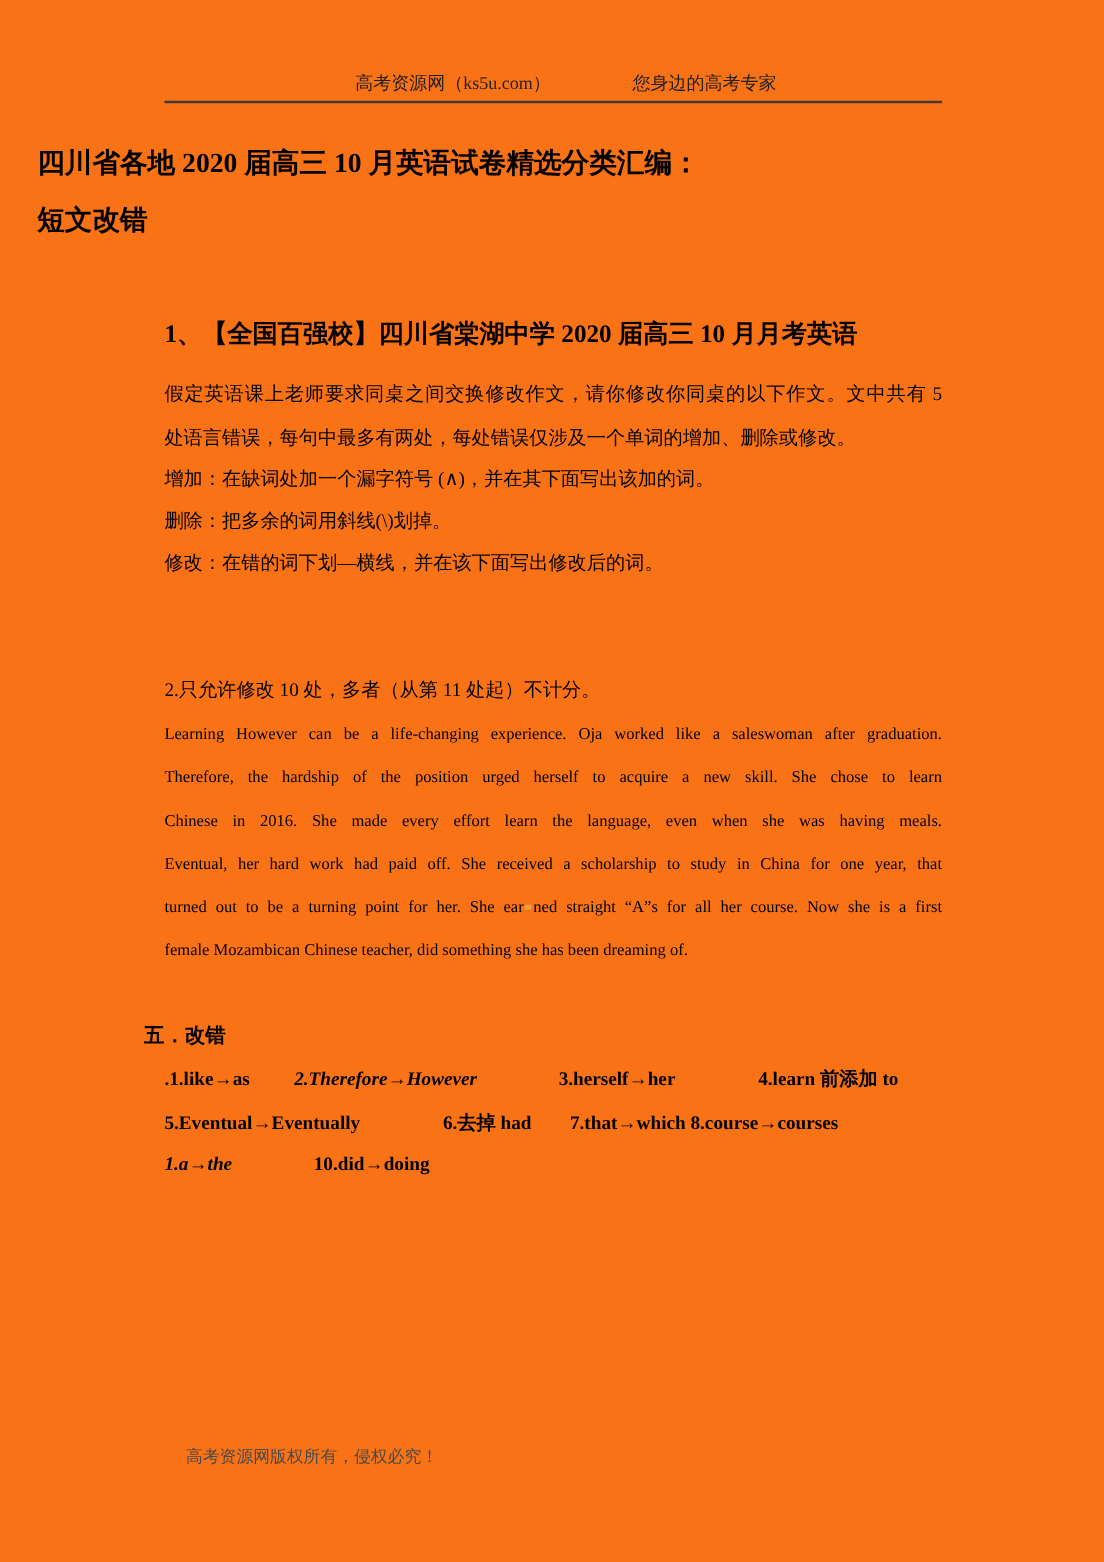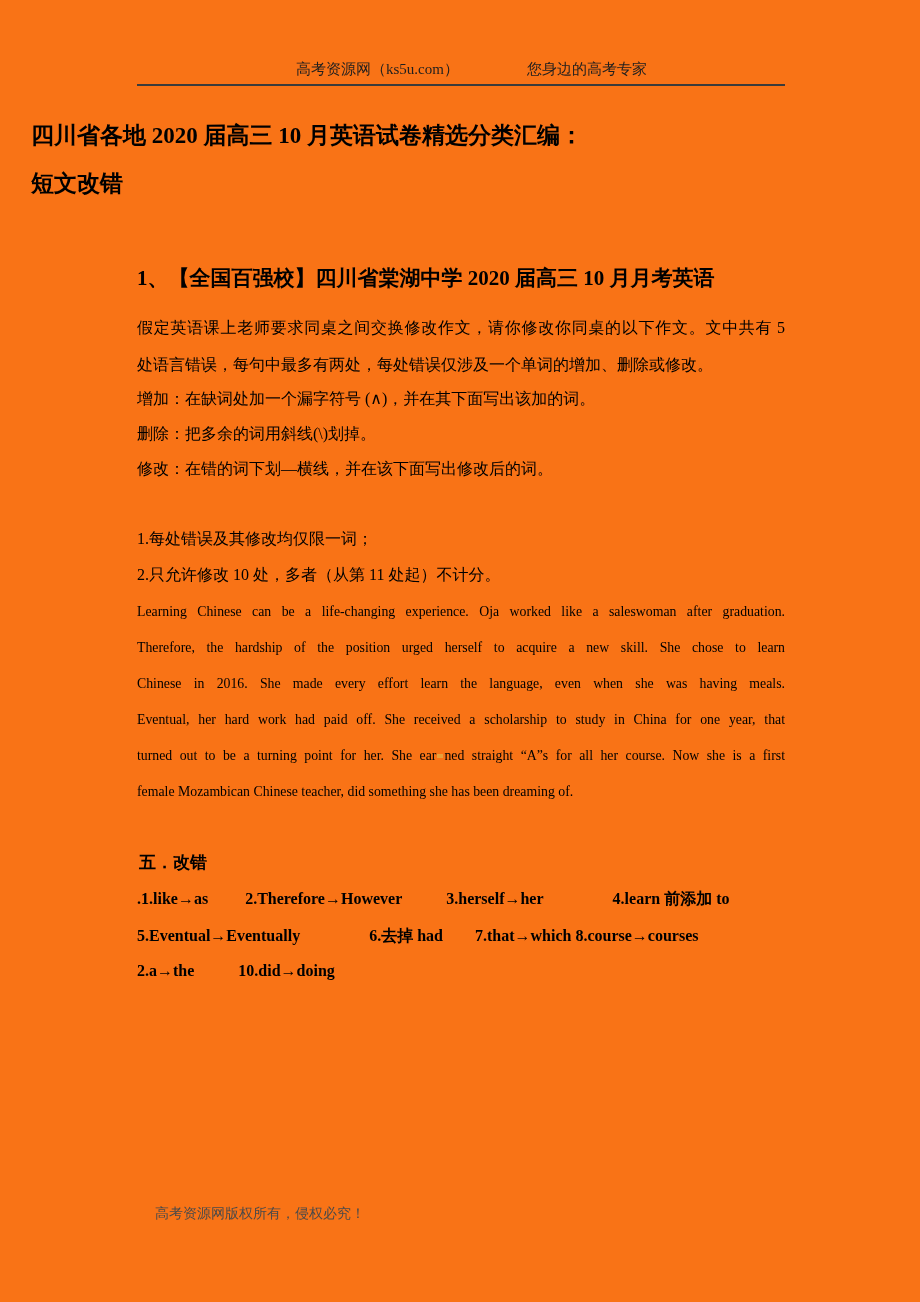--- a/index.html
+++ b/index.html
@@ -50,25 +50,25 @@
 
   .hl-mark {
     display: inline-block;
     width: 6px; height: 4px;
     background: #E7A13B;
     vertical-align: middle;
     margin: 0 1px 2px 1px;
   }
 
   
-  .ans-heading { left: 139px; font-size: 17px; font-weight: bold; white-space: nowrap; text-align: center; }
+  .ans-heading { left: 120px; font-size: 17px; font-weight: bold; white-space: nowrap; text-align: center; }
   .ans-row { left: 137px; width: 700px; font-size: 16px; font-weight: bold; white-space: nowrap; }
   .ans-item { display: inline-block; }
   .g33 { margin-right: 33px; }
-  .g40 { margin-right: 40px; }
+  .g40 { margin-right: 64px; font-style: italic; }
   .g65 { margin-right: 65px; }
   .g28 { margin-right: 28px; }
   .g30 { }
 
   
   .footer-text { left: 155px; top: 1205px; font-size: 14px; color: #4a4a4a; white-space: nowrap; }
 </style>
 </head>
 <body>
 
@@ -83,24 +83,23 @@
 
   <div class="abs sec-heading" style="top:264px;">1、【全国百强校】四川省棠湖中学 2020 届高三 10 月月考英语</div>
 
   <div class="abs zh-just" style="top:318px;">假定英语课上老师要求同桌之间交换修改作文，请你修改你同桌的以下作文。文中共有 5</div>
   <div class="abs zh-line" style="top:355px;">处语言错误，每句中最多有两处，每处错误仅涉及一个单词的增加、删除或修改。</div>
 
   <div class="abs zh-line" style="top:389px;">增加：在缺词处加一个漏字符号 (∧)，并在其下面写出该加的词。</div>
   <div class="abs zh-line" style="top:424px;">删除：把多余的词用斜线(\)划掉。</div>
   <div class="abs zh-line" style="top:459px;">修改：在错的词下划—横线，并在该下面写出修改后的词。</div>
 
-  <div class="abs zh-line" style="top:529px;">1.每处错误及其修改均仅限一词；</div>
   <div class="abs zh-line" style="top:565px;">2.只允许修改 10 处，多者（从第 11 处起）不计分。</div>
 
-  <div class="abs en-line" style="top:604px;">Learning Chinese can be a life-changing experience. Oja worked like a saleswoman after graduation.</div>
+  <div class="abs en-line" style="top:604px;">Learning However can be a life-changing experience. Oja worked like a saleswoman after graduation.</div>
   <div class="abs en-line" style="top:640px;">Therefore, the hardship of the position urged herself to acquire a new skill. She chose to learn</div>
   <div class="abs en-line" style="top:676px;">Chinese in 2016. She made every effort learn the language, even when she was having meals.</div>
   <div class="abs en-line" style="top:712px;">Eventual, her hard work had paid off. She received a scholarship to study in China for one year, that</div>
   <div class="abs en-line" style="top:748px;"><span>turned out to be a turning point for her. She ear</span><span class="hl-mark"></span><span>ned straight “A”s for all her course. Now she is a first</span></div>
   <div class="abs en-line en-last" style="top:784px;">female Mozambican Chinese teacher, did something she has been dreaming of.</div>
 
   <div class="abs ans-heading" style="top:851px;">五．改错</div>
 
   <div class="abs ans-row" style="top:889px;">
     <span class="ans-item g33">.1.like→as</span>
@@ -110,19 +109,19 @@
   </div>
 
   <div class="abs ans-row" style="top:926px;">
     <span class="ans-item g65">5.Eventual→Eventually</span>
     <span class="ans-item g28">6.去掉 had</span>
     <span class="ans-item g30">7.that→which</span>
     <span class="ans-item">8.course→courses</span>
   </div>
 
   <div class="abs ans-row" style="top:962px;">
-    <span class="ans-item g40">2.a→the</span>
+    <span class="ans-item g40">1.a→the</span>
     <span class="ans-item">10.did→doing</span>
   </div>
 
   <div class="abs footer-text">高考资源网版权所有，侵权必究！</div>
 
 </div>
 
 </body></html>

